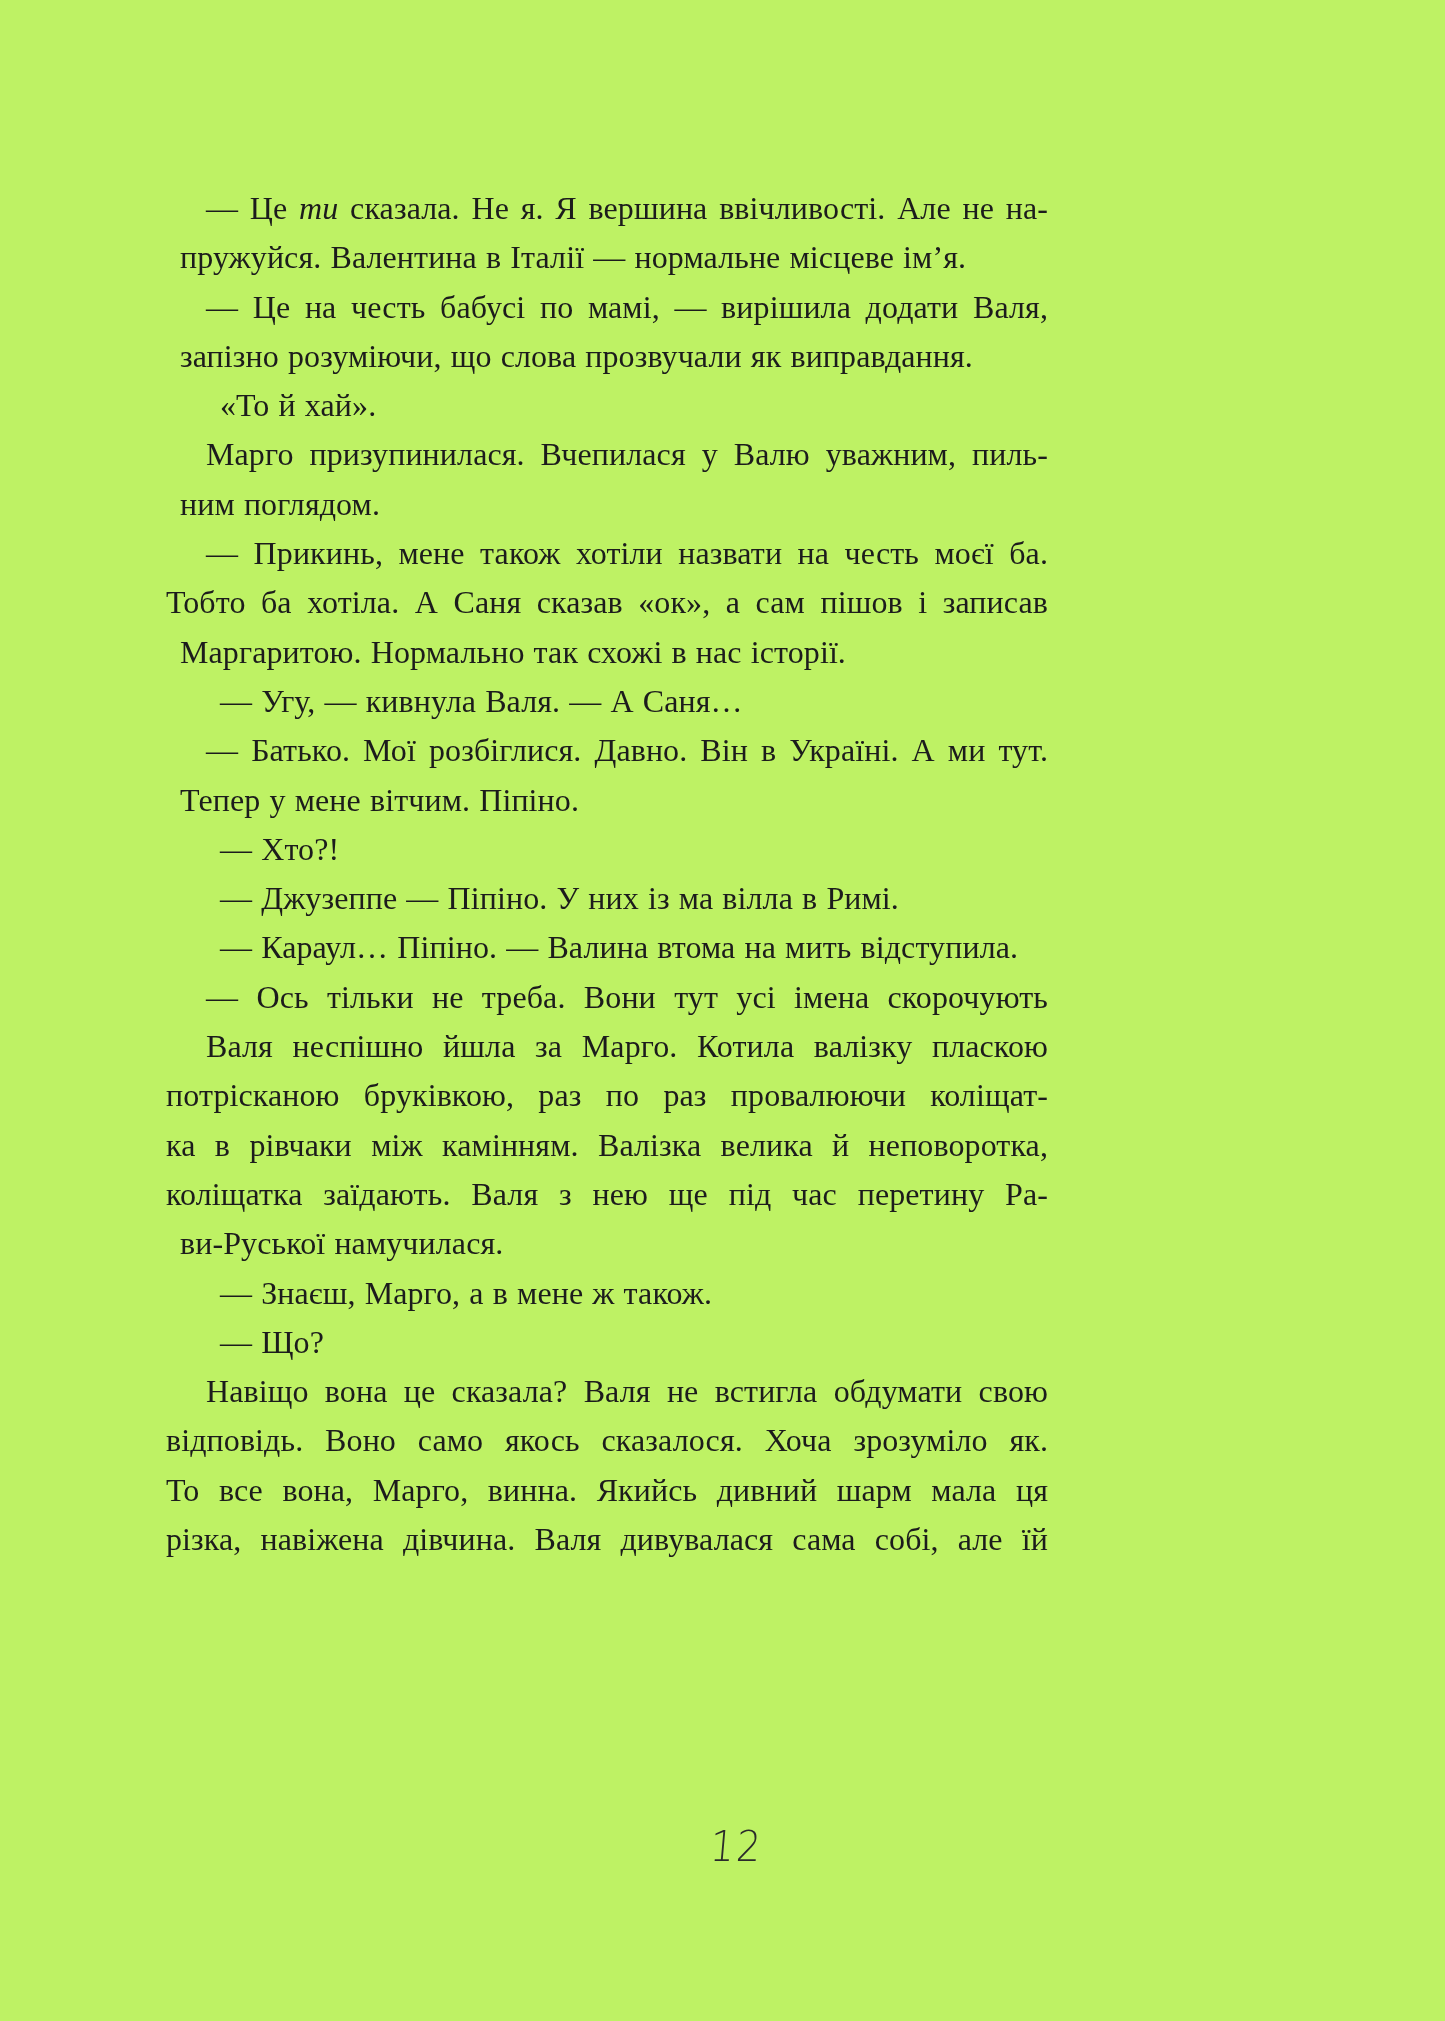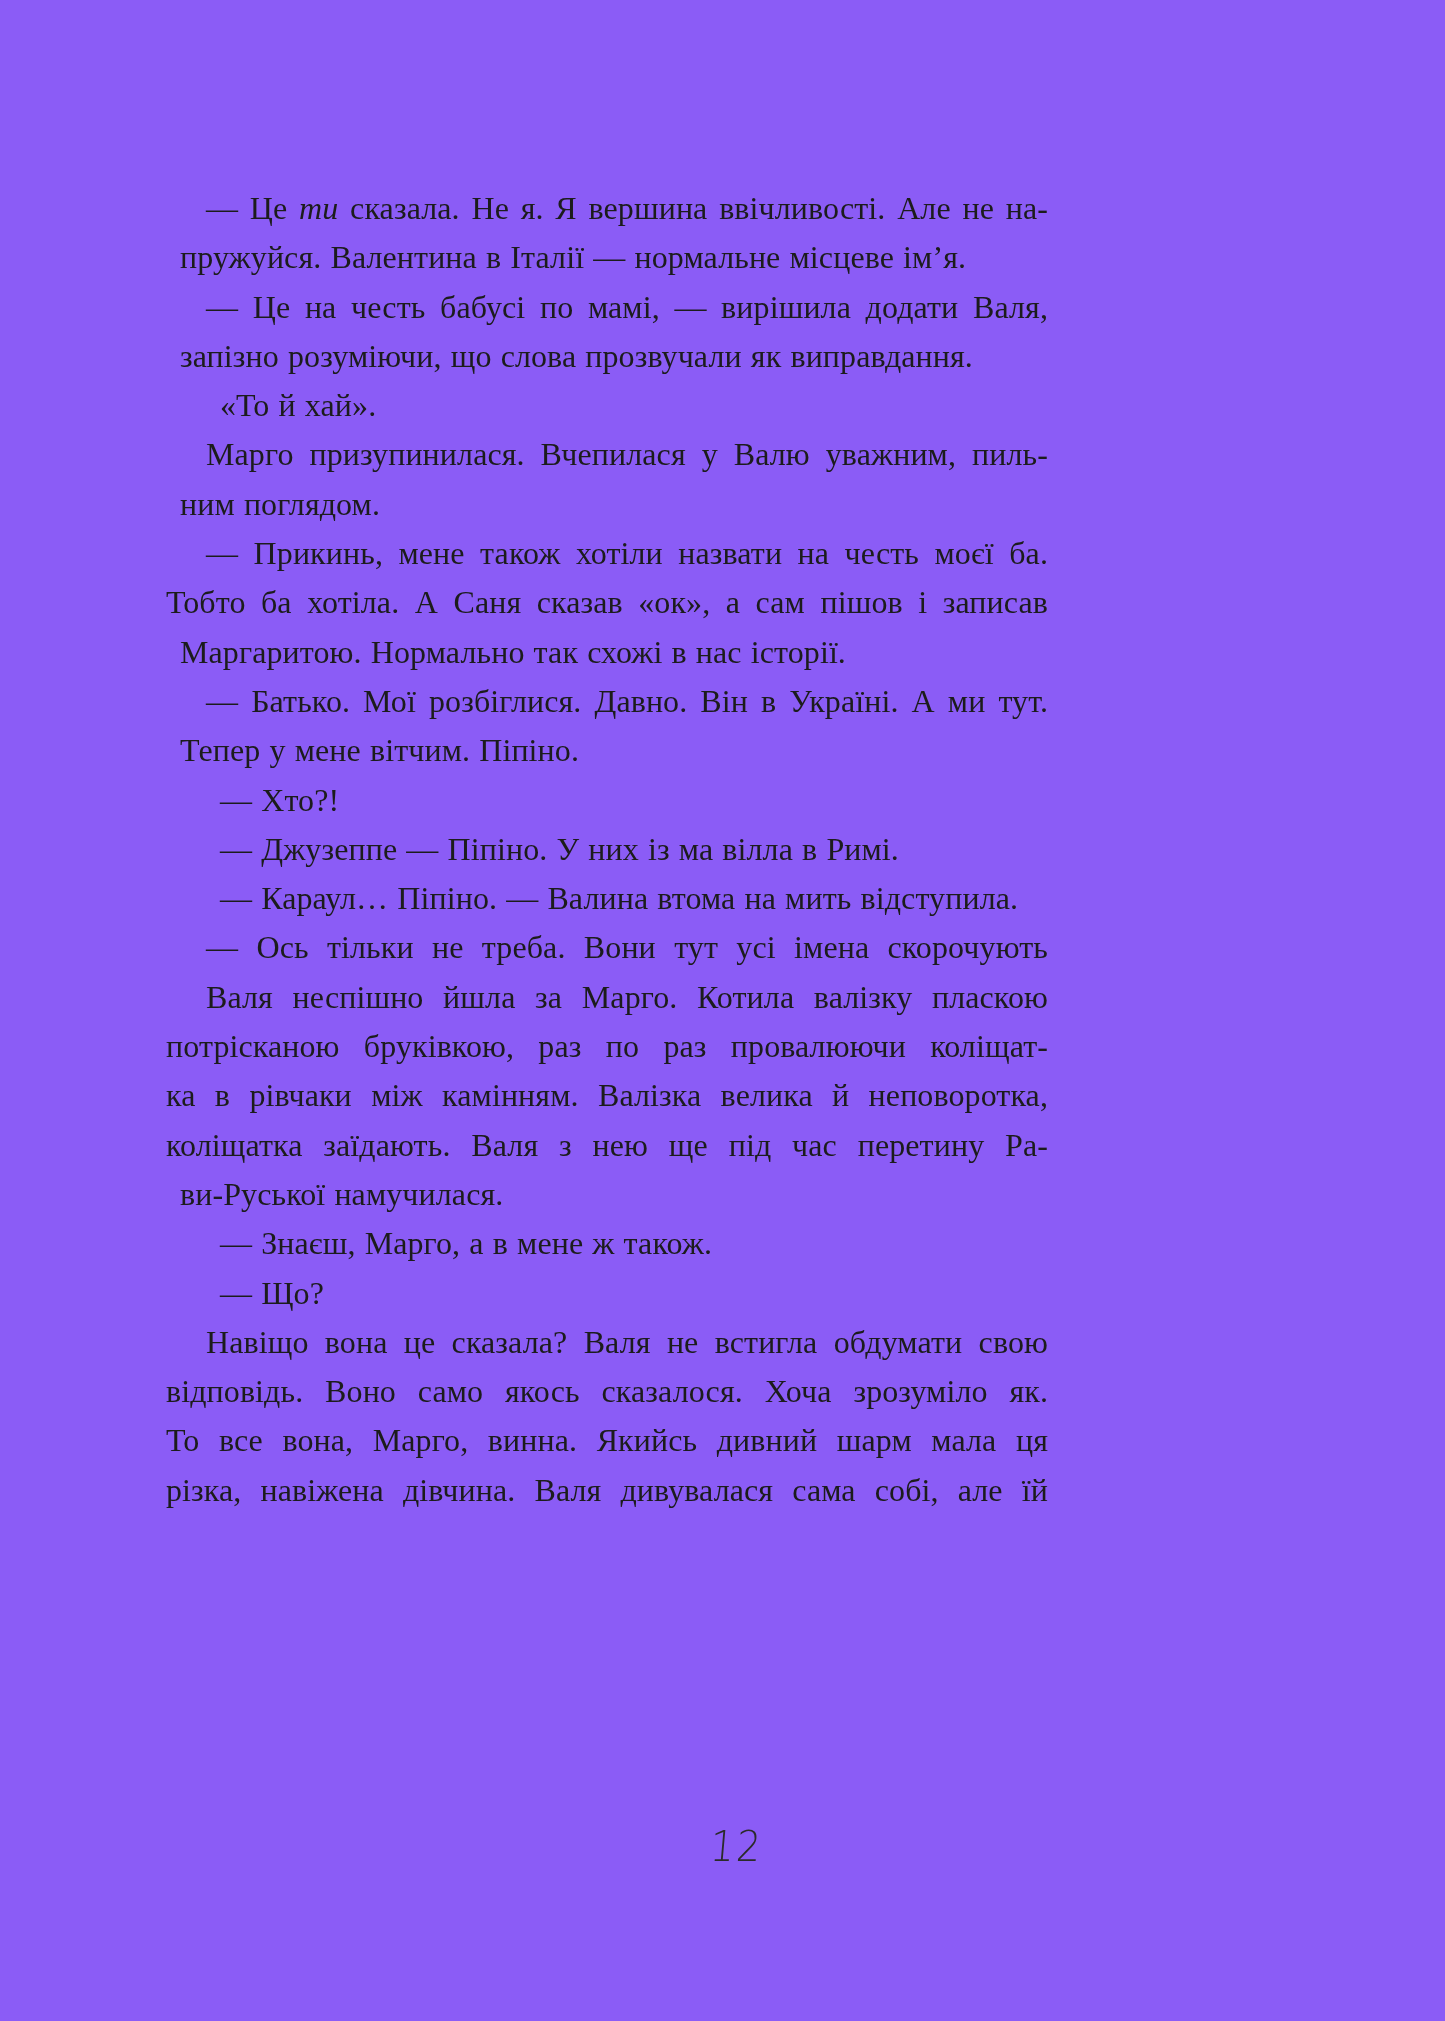--- a/index.html
+++ b/index.html
@@ -8,21 +8,21 @@
     height: 2021px;
     background: #ffffff;
     position: relative;
     overflow: hidden;
     font-family: "Liberation Serif", serif;
     color: #1c1c1c;
   }
   .book-page {
     position: absolute;
     inset: 0;
-    background: #8b5cf6;
+    background: #bef264;
   }
   .text-block {
     position: absolute;
     left: 166px;
     top: 184px;
     width: 882px;
   }
   .paragraph { margin: 0; padding: 0; }
   .line {
     font-size: 32px;
@@ -69,20 +69,23 @@
       <div class="paragraph">
         <div class="line fill indent"><span class="seg">Марго призупинилася. Вчепилася у Валю уважним, пиль-</span></div>
         <div class="line end"><span class="seg">ним поглядом.</span></div>
       </div>
       <div class="paragraph">
         <div class="line fill indent"><span class="seg">— Прикинь, мене також хотіли назвати на честь моєї ба.</span></div>
         <div class="line fill"><span class="seg">Тобто ба хотіла. А Саня сказав «ок», а сам пішов і записав</span></div>
         <div class="line end"><span class="seg">Маргаритою. Нормально так схожі в нас історії.</span></div>
       </div>
       <div class="paragraph">
+        <div class="line end indent"><span class="seg">— Угу, — кивнула Валя. — А Саня…</span></div>
+      </div>
+      <div class="paragraph">
         <div class="line fill indent"><span class="seg">— Батько. Мої розбіглися. Давно. Він в Україні. А ми тут.</span></div>
         <div class="line end"><span class="seg">Тепер у мене вітчим. Піпіно.</span></div>
       </div>
       <div class="paragraph">
         <div class="line end indent"><span class="seg">— Хто?!</span></div>
       </div>
       <div class="paragraph">
         <div class="line end indent"><span class="seg">— Джузеппе — Піпіно. У них із ма вілла в Римі.</span></div>
       </div>
       <div class="paragraph">

